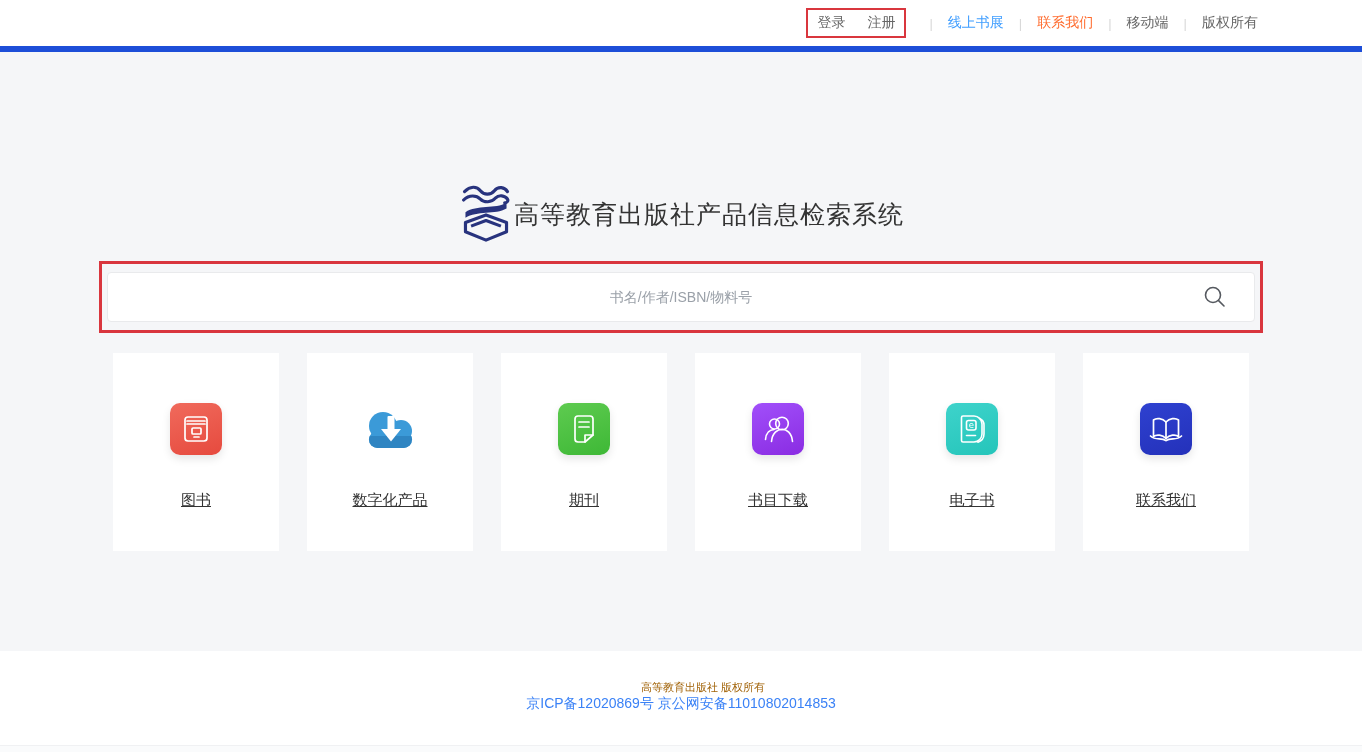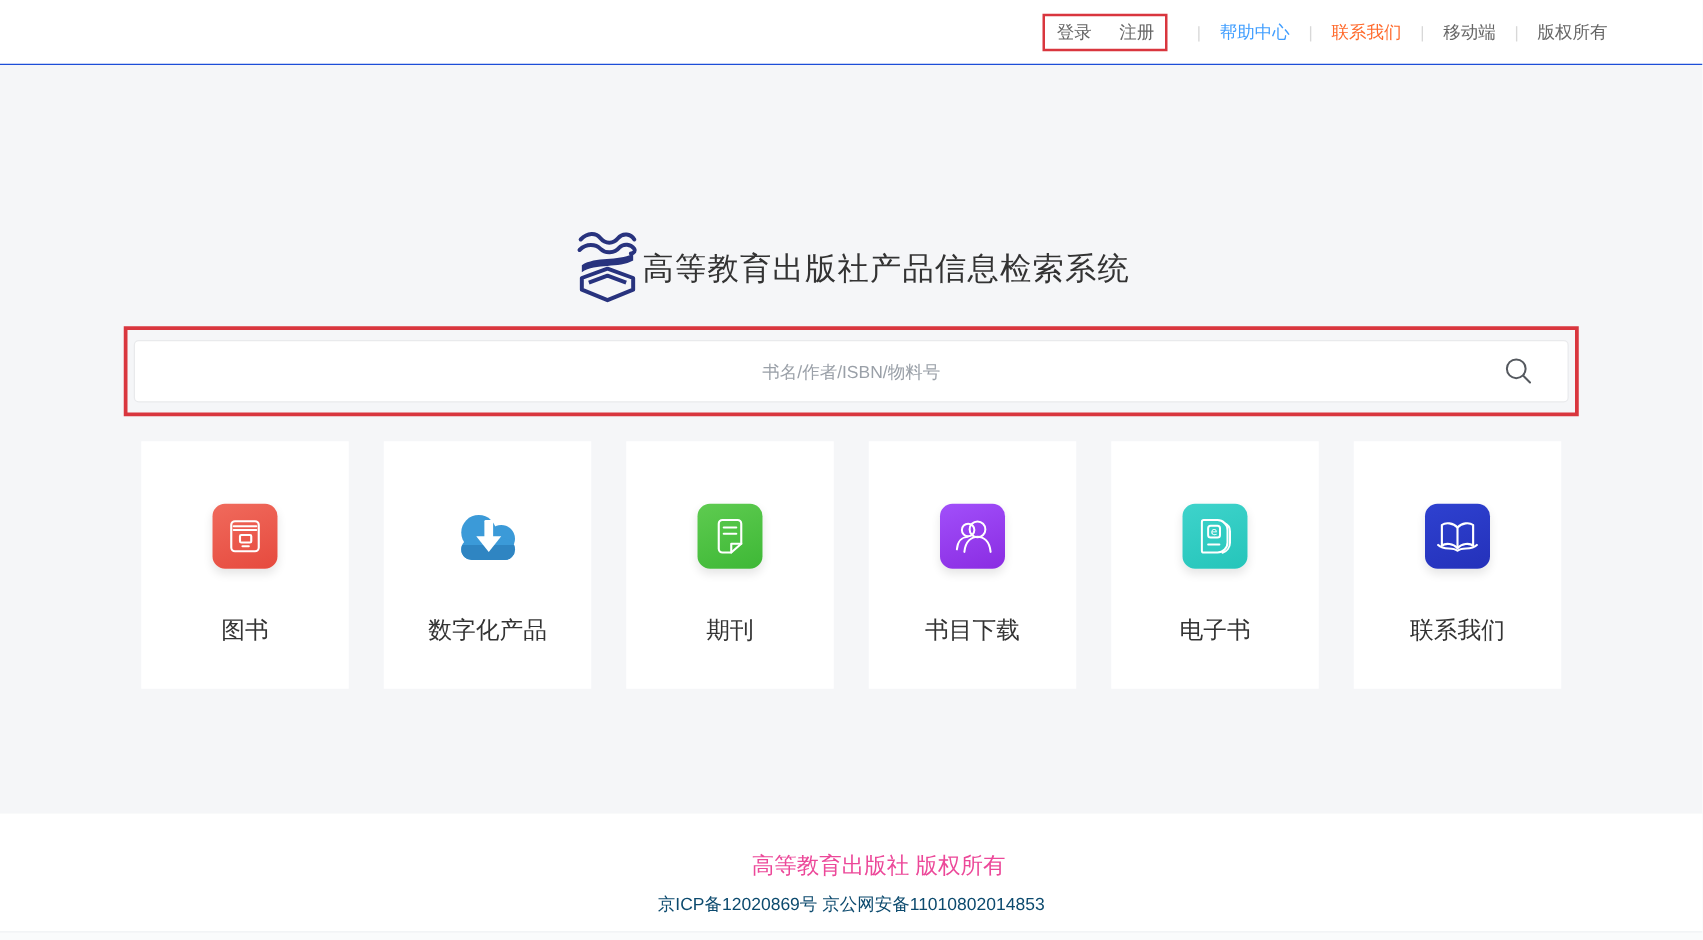--- a/index.html
+++ b/index.html
@@ -4,23 +4,23 @@
 <style>
   * { box-sizing: border-box; }
   html,body { margin:0; padding:0; }
   body {
     width:1362px; height:752px; position:relative; overflow:hidden;
     background:#ffffff; font-family:"Liberation Sans","DejaVu Sans",sans-serif;
   }
 
   
   .header {
-    height:52px; background:#fff; border-bottom:1px solid #1d4ed8;
+    height:52px; background:#fff; border-bottom:6px solid #1d4ed8;
     display:flex; align-items:center; justify-content:flex-end;
-    padding-right:76px;
+    padding-right:104px;
   }
   .nav { display:flex; align-items:center; font-size:14px; color:#666; }
   .nav-link { cursor:pointer; white-space:nowrap; }
   .nav-sep { color:#d8d8d8; margin:0 15px; font-size:13px; }
   .login-box {
     display:flex; align-items:center; gap:22px;
     border:2px solid var(--annotation-red,#d9363e);
     padding:4px 9px; margin-right:8px;
   }
   .nav-blue { color: var(--accent-blue,#409eff); }
@@ -64,39 +64,39 @@
     width:52px; height:52px; border-radius:10px; margin-top:50px;
     display:flex; align-items:center; justify-content:center;
     box-shadow:0 4px 8px rgba(0,0,0,.10);
   }
   .icon-box.no-bg { box-shadow:none; border-radius:0; width:64px; }
   .bg-book    { background:linear-gradient(160deg,#f06a5c,#e64a3e); }
   .bg-journal { background:linear-gradient(160deg,#5ecb50,#3eb836); }
   .bg-people  { background:linear-gradient(160deg,#a14ffa,#8a2ce2); }
   .bg-ebook   { background:linear-gradient(160deg,#3ed3cb,#25c5ba); }
   .bg-openbook{ background:linear-gradient(160deg,#2e41d0,#2431ba); }
-  .card-label { margin-top:36px; font-size:19px; color:#333; }
+  .card-label { margin-top:36px; font-size:15px; color:#333;text-decoration:underline; }
 
   
   .footer { background:#fff; text-align:center; padding-top:29px; height:94px; }
-  .footer-line1 { font-size:18px; color:#ec4899;margin-left:44px; }
-  .footer-line2 { font-size:14px; color:#0c4a6e; margin-top:11px; }
+  .footer-line1 { font-size:11px; color:#a16207;margin-left:44px; }
+  .footer-line2 { font-size:14px; color:#3b82f6; margin-top:0; }
   .bottom-strip { height:7px; background:#fafbfc; border-top:1px solid #f0f1f3; }
 </style>
 </head>
 <body>
 
 <header class="header">
   <nav class="nav">
     <span class="login-box">
       <span class="nav-link">登录</span>
       <span class="nav-link">注册</span>
     </span>
     <span class="nav-sep">|</span>
-    <span class="nav-link nav-blue">帮助中心</span>
+    <span class="nav-link nav-blue">线上书展</span>
     <span class="nav-sep">|</span>
     <span class="nav-link nav-orange">联系我们</span>
     <span class="nav-sep">|</span>
     <span class="nav-link">移动端</span>
     <span class="nav-sep">|</span>
     <span class="nav-link">版权所有</span>
   </nav>
 </header>
 
 <main class="main">

